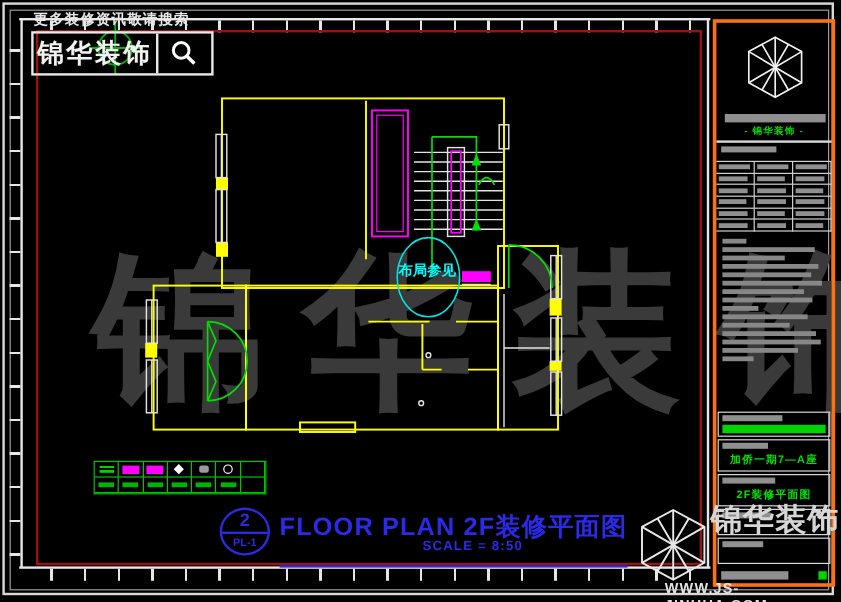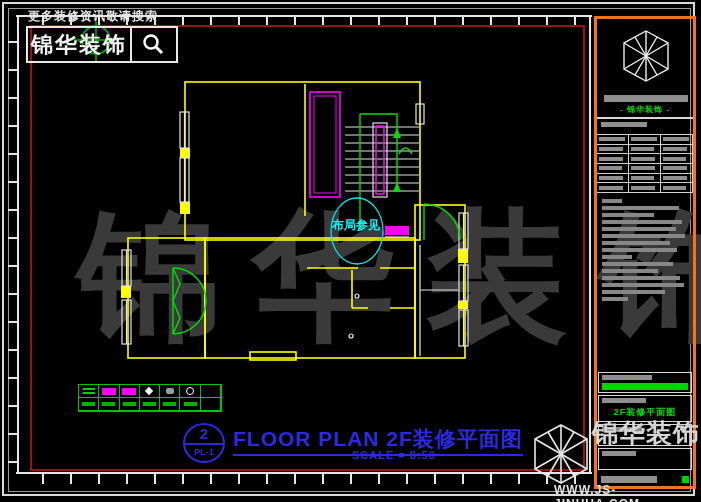--- a/index.html
+++ b/index.html
@@ -46,21 +46,21 @@
   .sym-white-circle{width:8px;height:8px;border:1.5px solid #fff;border-radius:50%;box-sizing:border-box;}
   .legend-label{width:13px;height:4px;background:#00b400;}
 
   
   .title-symbol{left:183px;top:423px;width:42px;height:40px;border:2px solid #2a2ae0;border-radius:50%;
      box-sizing:border-box;z-index:2;color:#2a2ae0;font-weight:bold;text-align:center;}
   .title-symbol .num{font-size:15px;line-height:18px;}
   .title-symbol .line{border-top:2px solid #2a2ae0;}
   .title-symbol .code{font-size:9px;line-height:14px;}
   .title-text{left:233px;top:425px;font-size:21px;font-weight:bold;color:#2a2ae8;letter-spacing:1px;
-     border-bottom:2px solid #2a2ae8;padding-bottom:1px;z-index:2;white-space:nowrap;}
+     border-bottom:2px solid #2a2ae8;padding-bottom:18px;z-index:2;white-space:nowrap;}
   .title-scale{left:352px;top:449px;font-size:11px;font-weight:bold;color:#2a2ae8;letter-spacing:1px;z-index:2;}
 
   
   .panel{left:594px;top:16px;width:102px;height:473px;border:3px solid #f97316;box-sizing:border-box;
      z-index:2;display:flex;flex-direction:column;}
   .tb-logo{height:98px;border-bottom:2px solid #d8d8d8;position:relative;}
   .tb-logo svg{position:absolute;left:22px;top:8px;}
   .tb-logo .gray-wide{position:absolute;left:7px;top:76px;width:84px;height:7px;background:#8f8f8f;}
   .tb-company{position:absolute;left:0;top:85px;width:100%;text-align:center;font-size:8px;
      color:#00dd00;font-weight:bold;letter-spacing:1px;}
@@ -326,20 +326,24 @@
     <div class="n" style="width:90%"></div>
     <div class="n" style="width:94%"></div>
     <div class="n" style="width:72%"></div>
     <div class="n" style="width:26px"></div>
   </div>
   <div class="tb-field">
     <div class="lab" style="width:50px"></div>
     <div class="greenbar" style="width:86px"></div>
   </div>
   <div class="tb-field">
+    <div class="lab" style="width:38px"></div>
+    <div class="gtext">加侨一期7—A座</div>
+  </div>
+  <div class="tb-field">
     <div class="lab" style="width:44px"></div>
     <div class="gtext">2F装修平面图</div>
   </div>
   <div class="tb-field" style="height:16px">
     <div class="lab" style="width:40px"></div>
   </div>
   <div class="tb-field" style="height:16px">
     <div class="lab" style="width:34px"></div>
   </div>
   <div class="tb-bottom">

